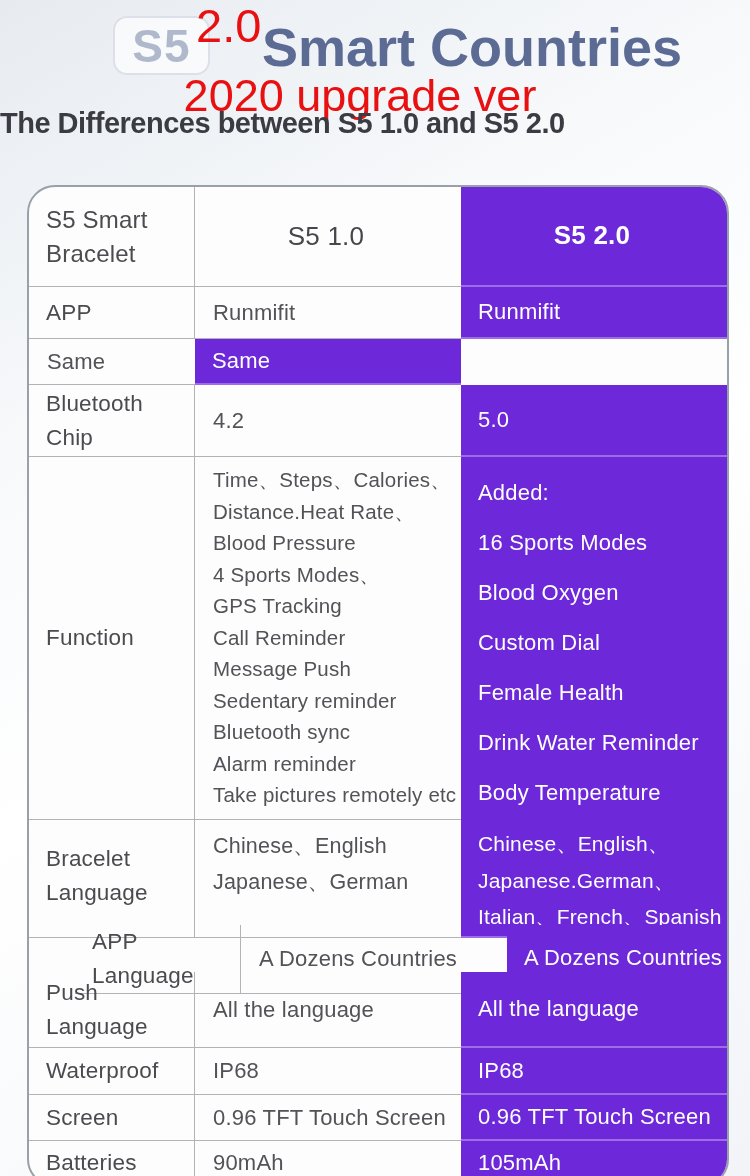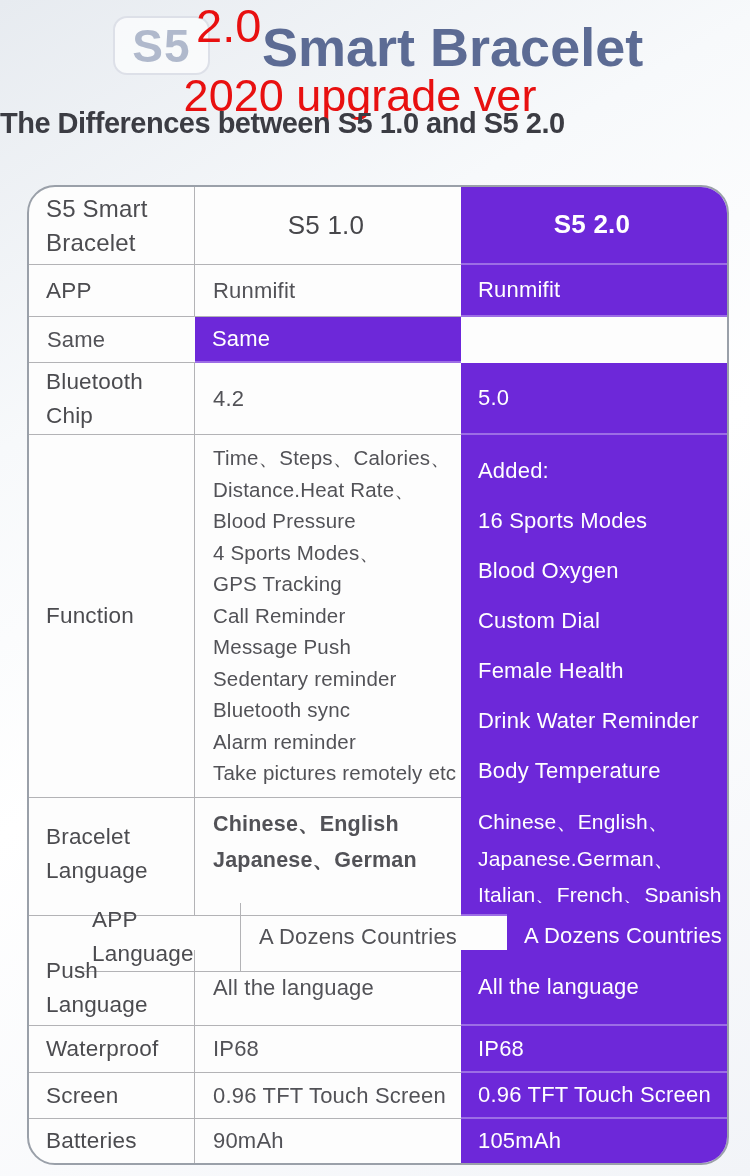--- a/index.html
+++ b/index.html
@@ -53,21 +53,21 @@
   
   .cmp-table {
     position: absolute; left: 27px; top: 185px;
     width: 702px;
     border: 2px solid #9aa0a9;
     border-radius: 28px;
     overflow: hidden;
     background: #fdfdfd;
   }
   .row { display: grid; grid-template-columns: 166px 266px 266px; }
-  .h0 { height: 78px; } .h1 { height: 52px; } .h2 { height: 46px; }
+  .h0 { height: 100px; } .h1 { height: 52px; } .h2 { height: 46px; }
   .h3 { height: 72px; } .h4 { height: 358px; } .h5 { height: 110px; }
   .h6 { height: 47px; margin-left: 46px; } .h7 { height: 76px; } .h8 { height: 47px; }
   .h9 { height: 46px; } .h10 { height: 44px; }
 
   .cell {
     display: flex; align-items: center;
     white-space: pre-line;
     letter-spacing: 0.2px;
   }
   .c1 {
@@ -96,33 +96,33 @@
   .hdr .c3 { justify-content: center; padding-left: 0; font-size: 26px; font-weight: bold; }
 
   
   .fn .c2 { align-items: flex-start; padding-top: 7px;
             font-size: 20.5px; line-height: 31.5px; }
   .fn .c3 { align-items: flex-start; padding-top: 11px;
             font-size: 22px; line-height: 50px; }
 
   
   .lang .c2 { align-items: flex-start; padding-top: 13px;
-              font-size: 21.5px; line-height: 36px; font-weight: bold; }
+              font-size: 21.5px; line-height: 36px; }
   .lang .c3 { align-items: flex-start; padding-top: 11px;
               font-size: 21px; line-height: 36.5px; }
 </style>
 </head>
 <body>
 
 <div class="page">
 
   <div class="hero">
     <div class="s5-badge">S5</div>
     <div class="version-sup">2.0</div>
-    <div class="hero-title">Smart Bracelet</div>
+    <div class="hero-title">Smart Countries</div>
     <div class="upgrade-note">2020 upgrade ver</div>
     <div class="hero-subtitle">The Differences between S5 1.0 and S5 2.0</div>
   </div>
 
   <div class="cmp-table">
 
     <div class="row hdr h0">
       <div class="cell c1">S5 Smart
 Bracelet</div>
       <div class="cell c2">S5 1.0</div>

